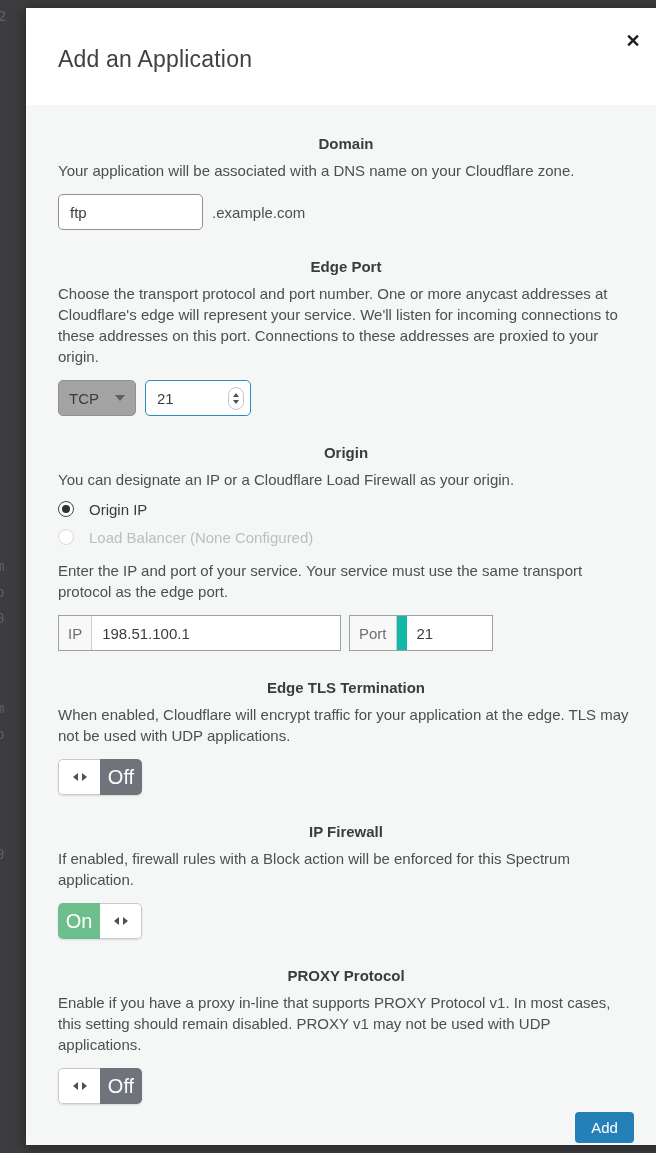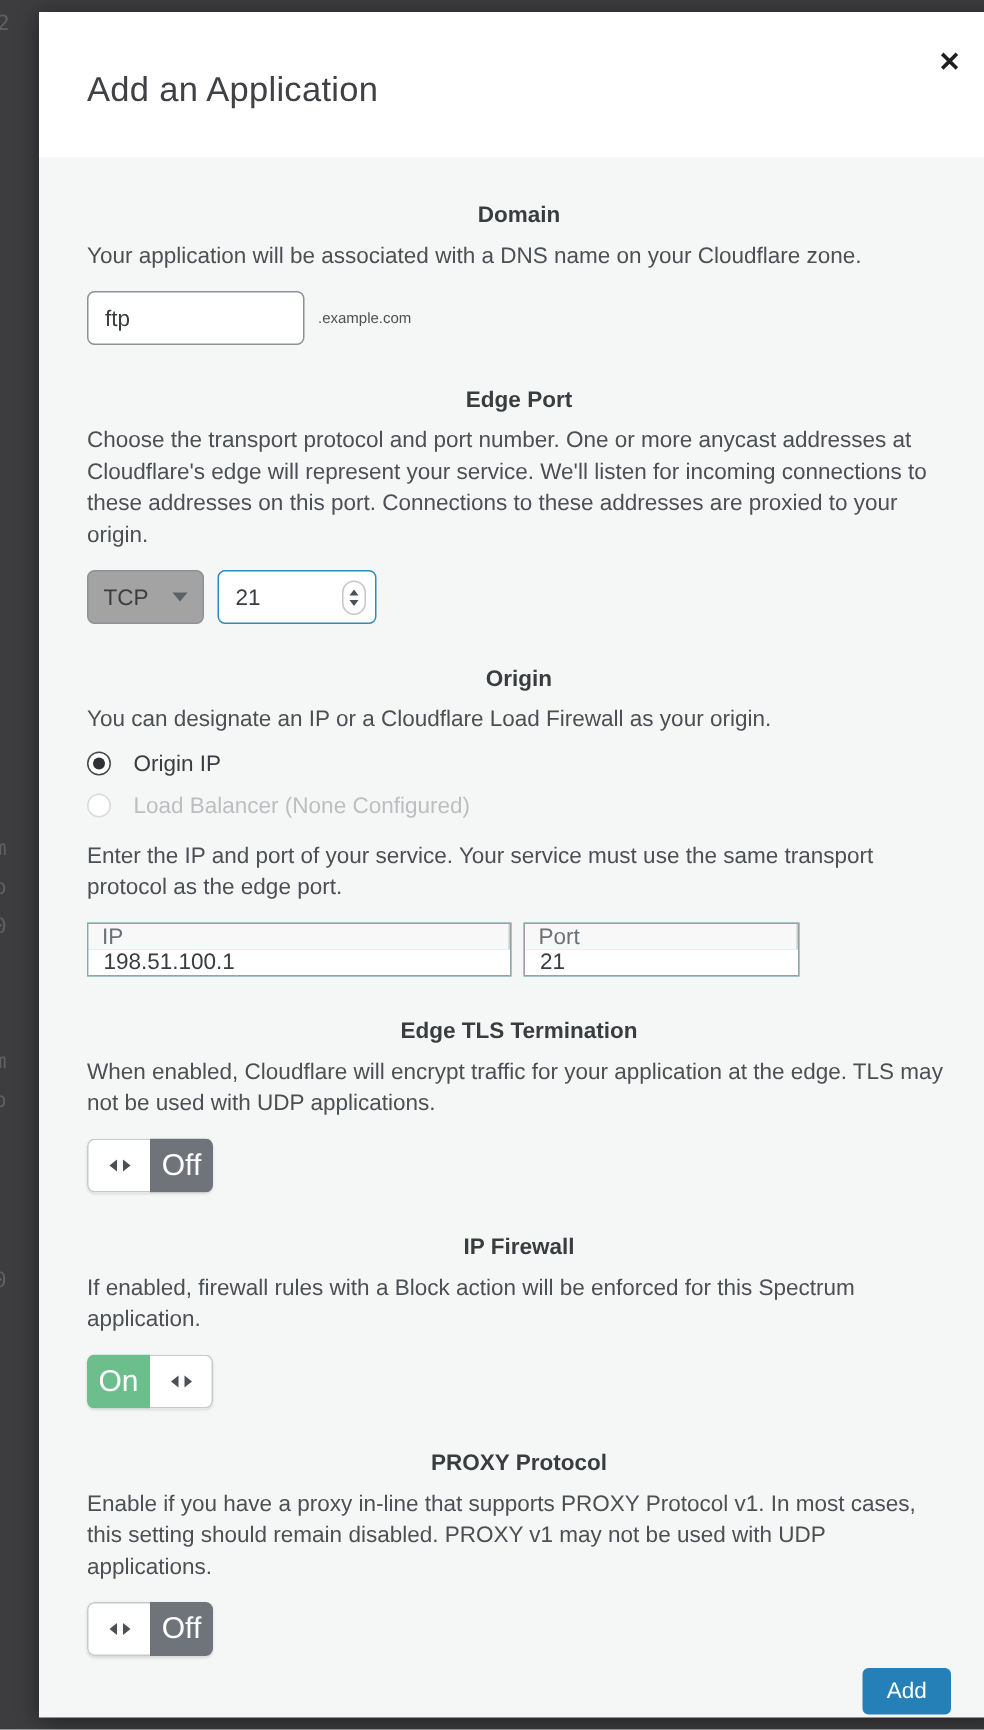--- a/index.html
+++ b/index.html
@@ -73,21 +73,21 @@
     width:145px; height:36px;
     border:1px solid #8d9196;
     border-radius:5px;
     background:#fff;
     padding:0 11px;
     font-size:15px;
     color:#3a3d40;
     font-family:"Liberation Sans", sans-serif;
     outline:none;
   }
-  .domain-suffix { font-size:10px; color:#4c4f53; margin-left:9px; }
+  .domain-suffix { font-size:15px; color:#4c4f53; margin-left:9px; }
 
   
   .edgeport-row { display:flex; align-items:center; gap:9px; margin-bottom:27px; }
   .select-box {
     width:78px; height:36px;
     border:1px solid #8d9196;
     border-radius:5px;
     background:#a3a3a3;
     display:flex; align-items:center;
     padding:0 10px;
@@ -144,24 +144,24 @@
     background:#2e3236; border-radius:50%;
   }
   .radio.disabled { border-color:#d9dadb; }
   .radio-label { font-size:15px; color:#3a3d40; margin-left:15px; }
   .radio-label.disabled { color:#bcbec0; }
   .radio-group { margin-bottom:12px; }
   .ipport-row { display:flex; gap:8px; margin-bottom:27px; }
   .prefix-input {
     display:flex; align-items:stretch;
     border:1px solid #9aa0a4;
-    background:#5eead4; height:36px;flex-direction:column;
+    background:#14b8a6; height:36px;
   }
   .prefix-input.ip { width:283px; }
-  .prefix-input.port { width:184px; }
+  .prefix-input.port { width:144px;gap:10px; }
   .prefix-label {
     display:flex; align-items:center;
     padding:0 9px;
     font-size:15px; color:#6c7175;
     background:#f8f8f8;
     border-right:1px solid #c9cbcd;
   }
   .prefix-input input {
     flex:1; min-width:0;
     border:none; outline:none;

